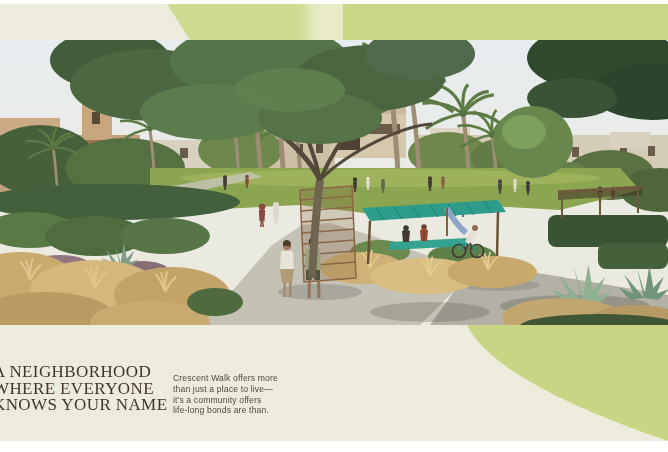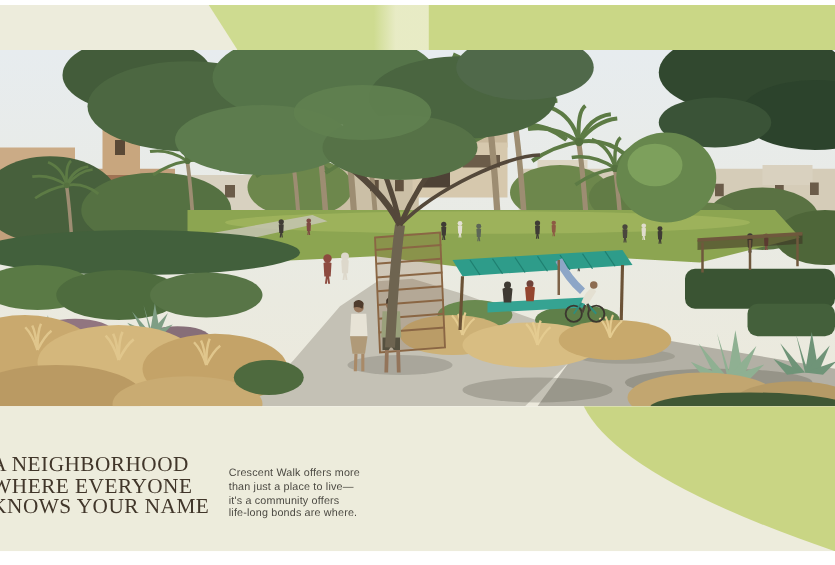--- a/index.html
+++ b/index.html
@@ -21,21 +21,21 @@
 
   
   .bottom{position:absolute;left:0;top:325px;width:668px;height:116px;background:var(--page-cream,#edecdc);}
   .swoosh{position:absolute;right:0;top:0;width:343px;height:116px;}
 
   .headline{position:absolute;left:-7px;top:39px;color:var(--headline-text,#41362a);
       font-family:"Liberation Serif",serif;font-size:17px;line-height:16.5px;
       letter-spacing:.4px;white-space:nowrap;}
   .headline div{height:16.5px;}
 
-  .body-copy{position:absolute;left:183px;top:48px;color:var(--body-text,#4c4a43);
+  .body-copy{position:absolute;left:173px;top:48px;color:var(--body-text,#4c4a43);
       font-size:8.6px;line-height:10.8px;letter-spacing:.15px;}
 
   .bottom-margin{position:absolute;left:0;top:441px;width:668px;height:11px;background:var(--margin-white,#fff);}
   .top-margin{position:absolute;left:0;top:0;width:668px;height:4px;background:var(--margin-white,#fff);}
 </style>
 </head>
 <body>
 
 <div class="page">
 
@@ -344,19 +344,19 @@
     </svg>
     <div class="headline">
       <div>A NEIGHBORHOOD</div>
       <div>WHERE EVERYONE</div>
       <div>KNOWS YOUR NAME</div>
     </div>
     <div class="body-copy">
       <div>Crescent Walk offers more</div>
       <div>than just a place to live—</div>
       <div>it's a community offers</div>
-      <div>life-long bonds are where.</div>
+      <div>life-long bonds are than.</div>
     </div>
   </div>
 
   <div class="top-margin"></div>
   <div class="bottom-margin"></div>
 </div>
 
 </body></html>

